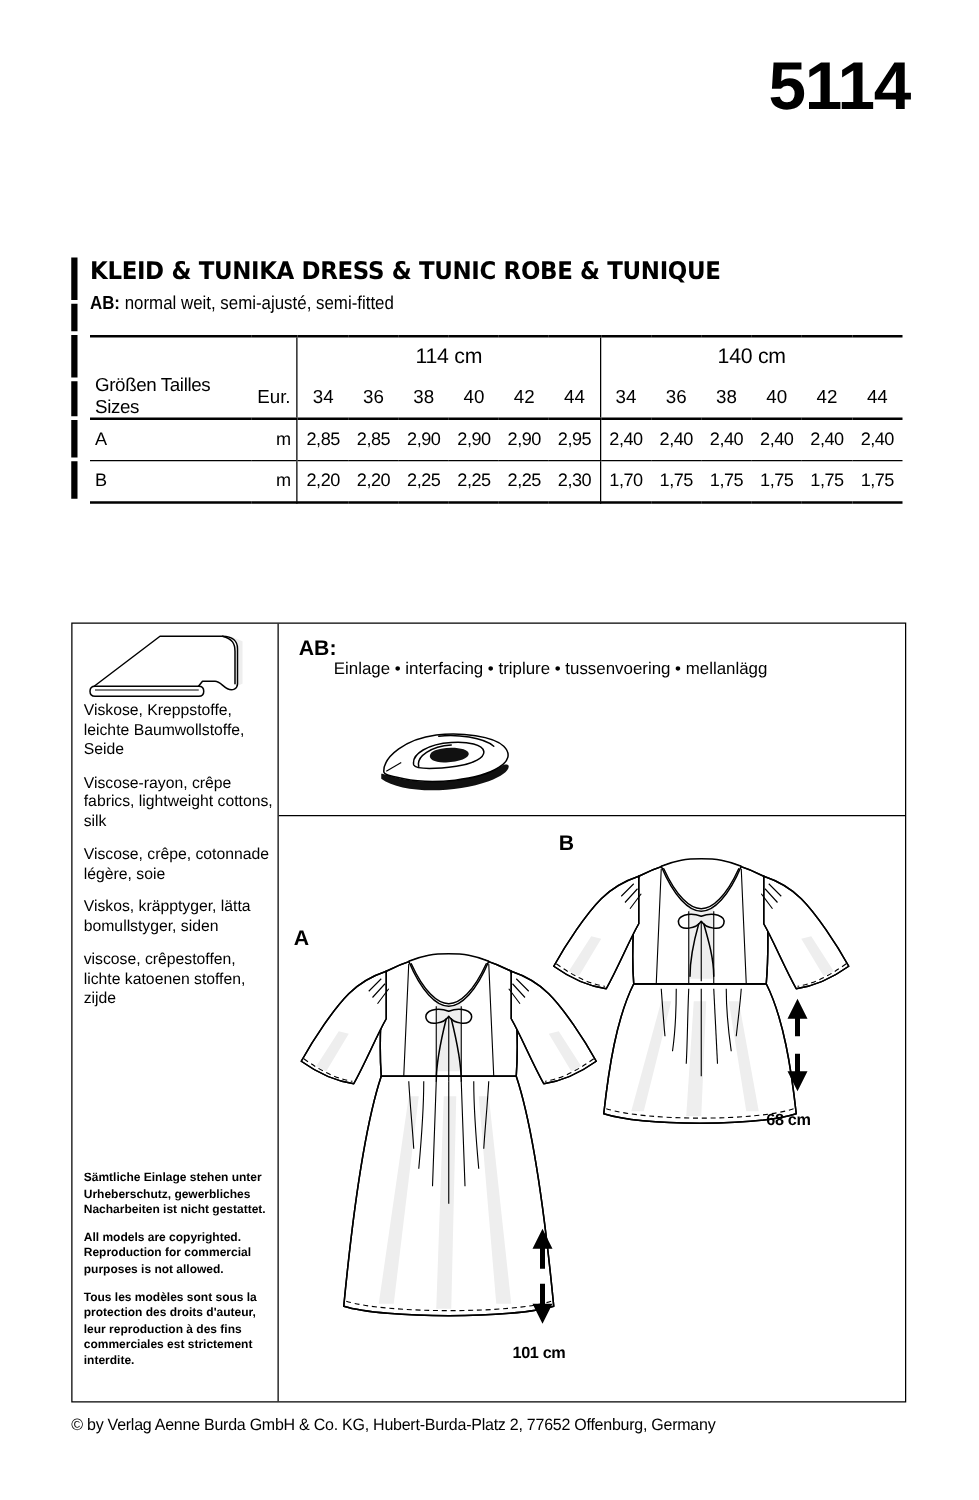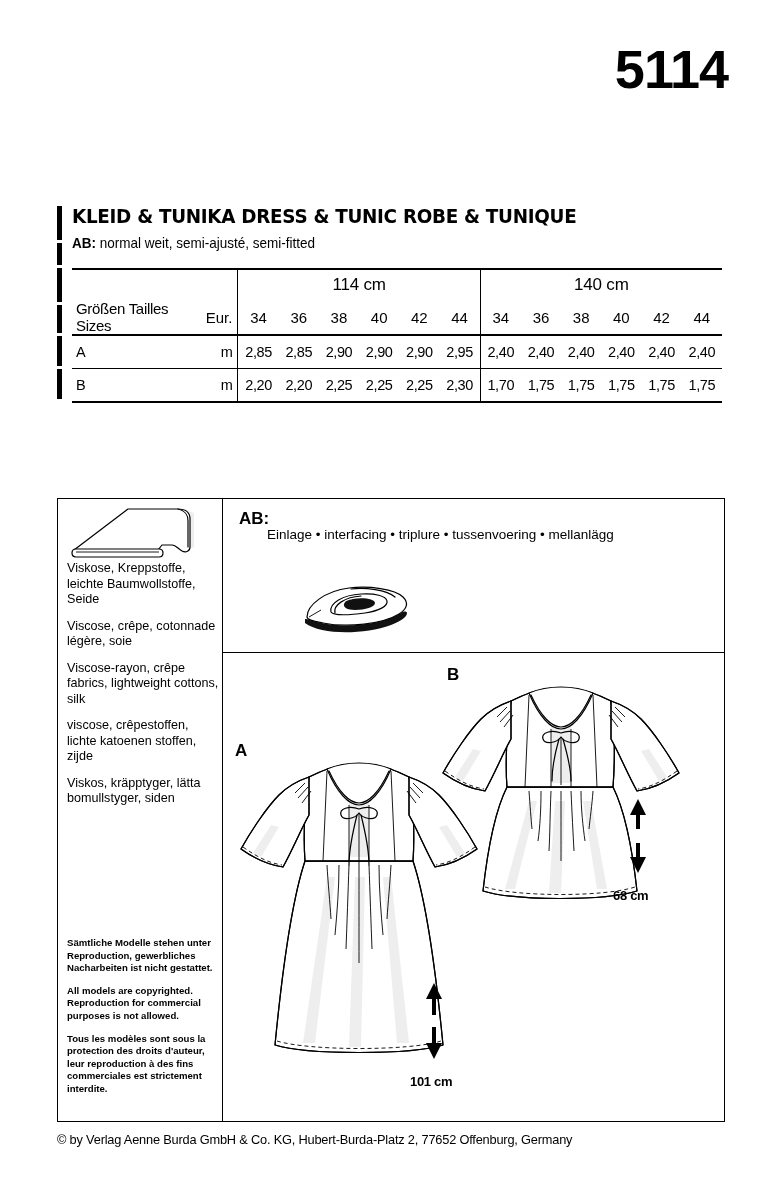--- a/index.html
+++ b/index.html
@@ -297,28 +297,28 @@
       <path class="shade" d="M118 6 L128 10 L128 44 L118 48 Z"></path>
       <path class="wht" d="M8 47 L62 6 L112 6 C120 6 124 10 124 16 L124 44 C124 48 120 50 116 48 C112 46 110 42 106 42 L96 42 L92 47 Z"></path>
       <path class="ln" d="M112 6 C120 8 122 12 122 18 L122 44"></path>
       <path class="shade" d="M12 47 L92 47 L92 53 L12 53 Z"></path>
       <path class="wht" d="M10 46 L93 46 C96 46 97 48 97 50 C97 52 96 54 93 54 L10 54 C7 54 6 52 6 50 C6 48 7 46 10 46 Z"></path>
       <path class="ln-thin" d="M10 49 L93 49"></path>
     </svg>
 
     <div id="fabric-list">
       <div class="fabric-entry">Viskose, Kreppstoffe, leichte Baumwollstoffe, Seide</div>
+      <div class="fabric-entry">Viscose-rayon, crêpe fabrics, lightweight cottons, silk</div>
       <div class="fabric-entry">Viscose, crêpe, cotonnade légère, soie</div>
-      <div class="fabric-entry">Viscose-rayon, crêpe fabrics, lightweight cottons, silk</div>
+      <div class="fabric-entry">Viskos, kräpptyger, lätta bomullstyger, siden</div>
       <div class="fabric-entry">viscose, crêpestoffen, lichte katoenen stoffen, zijde</div>
-      <div class="fabric-entry">Viskos, kräpptyger, lätta bomullstyger, siden</div>
     </div>
 
     <div id="copyright-block">
-      <div class="copy-entry">Sämtliche Modelle stehen unter Reproduction, gewerbliches Nacharbeiten ist nicht gestattet.</div>
+      <div class="copy-entry">Sämtliche Einlage stehen unter Urheberschutz, gewerbliches Nacharbeiten ist nicht gestattet.</div>
       <div class="copy-entry">All models are copyrighted. Reproduction for commercial purposes is not allowed.</div>
       <div class="copy-entry">Tous les modèles sont sous la protection des droits d'auteur, leur reproduction à des fins commerciales est strictement interdite.</div>
     </div>
   </div>
 
   <div id="ab-panel">
     <div id="ab-label">AB:</div>
     <div id="ab-text">Einlage • interfacing • triplure • tussenvoering • mellanlägg</div>
     <svg id="iron-icon" viewBox="0 0 130 64">
       <path d="M14 46 C30 58 72 58 100 48 C110 44 116 40 116 36 C116 34 112 34 110 36 C96 46 58 52 30 46 C22 44 16 42 14 42 Z" fill="#111"></path>

